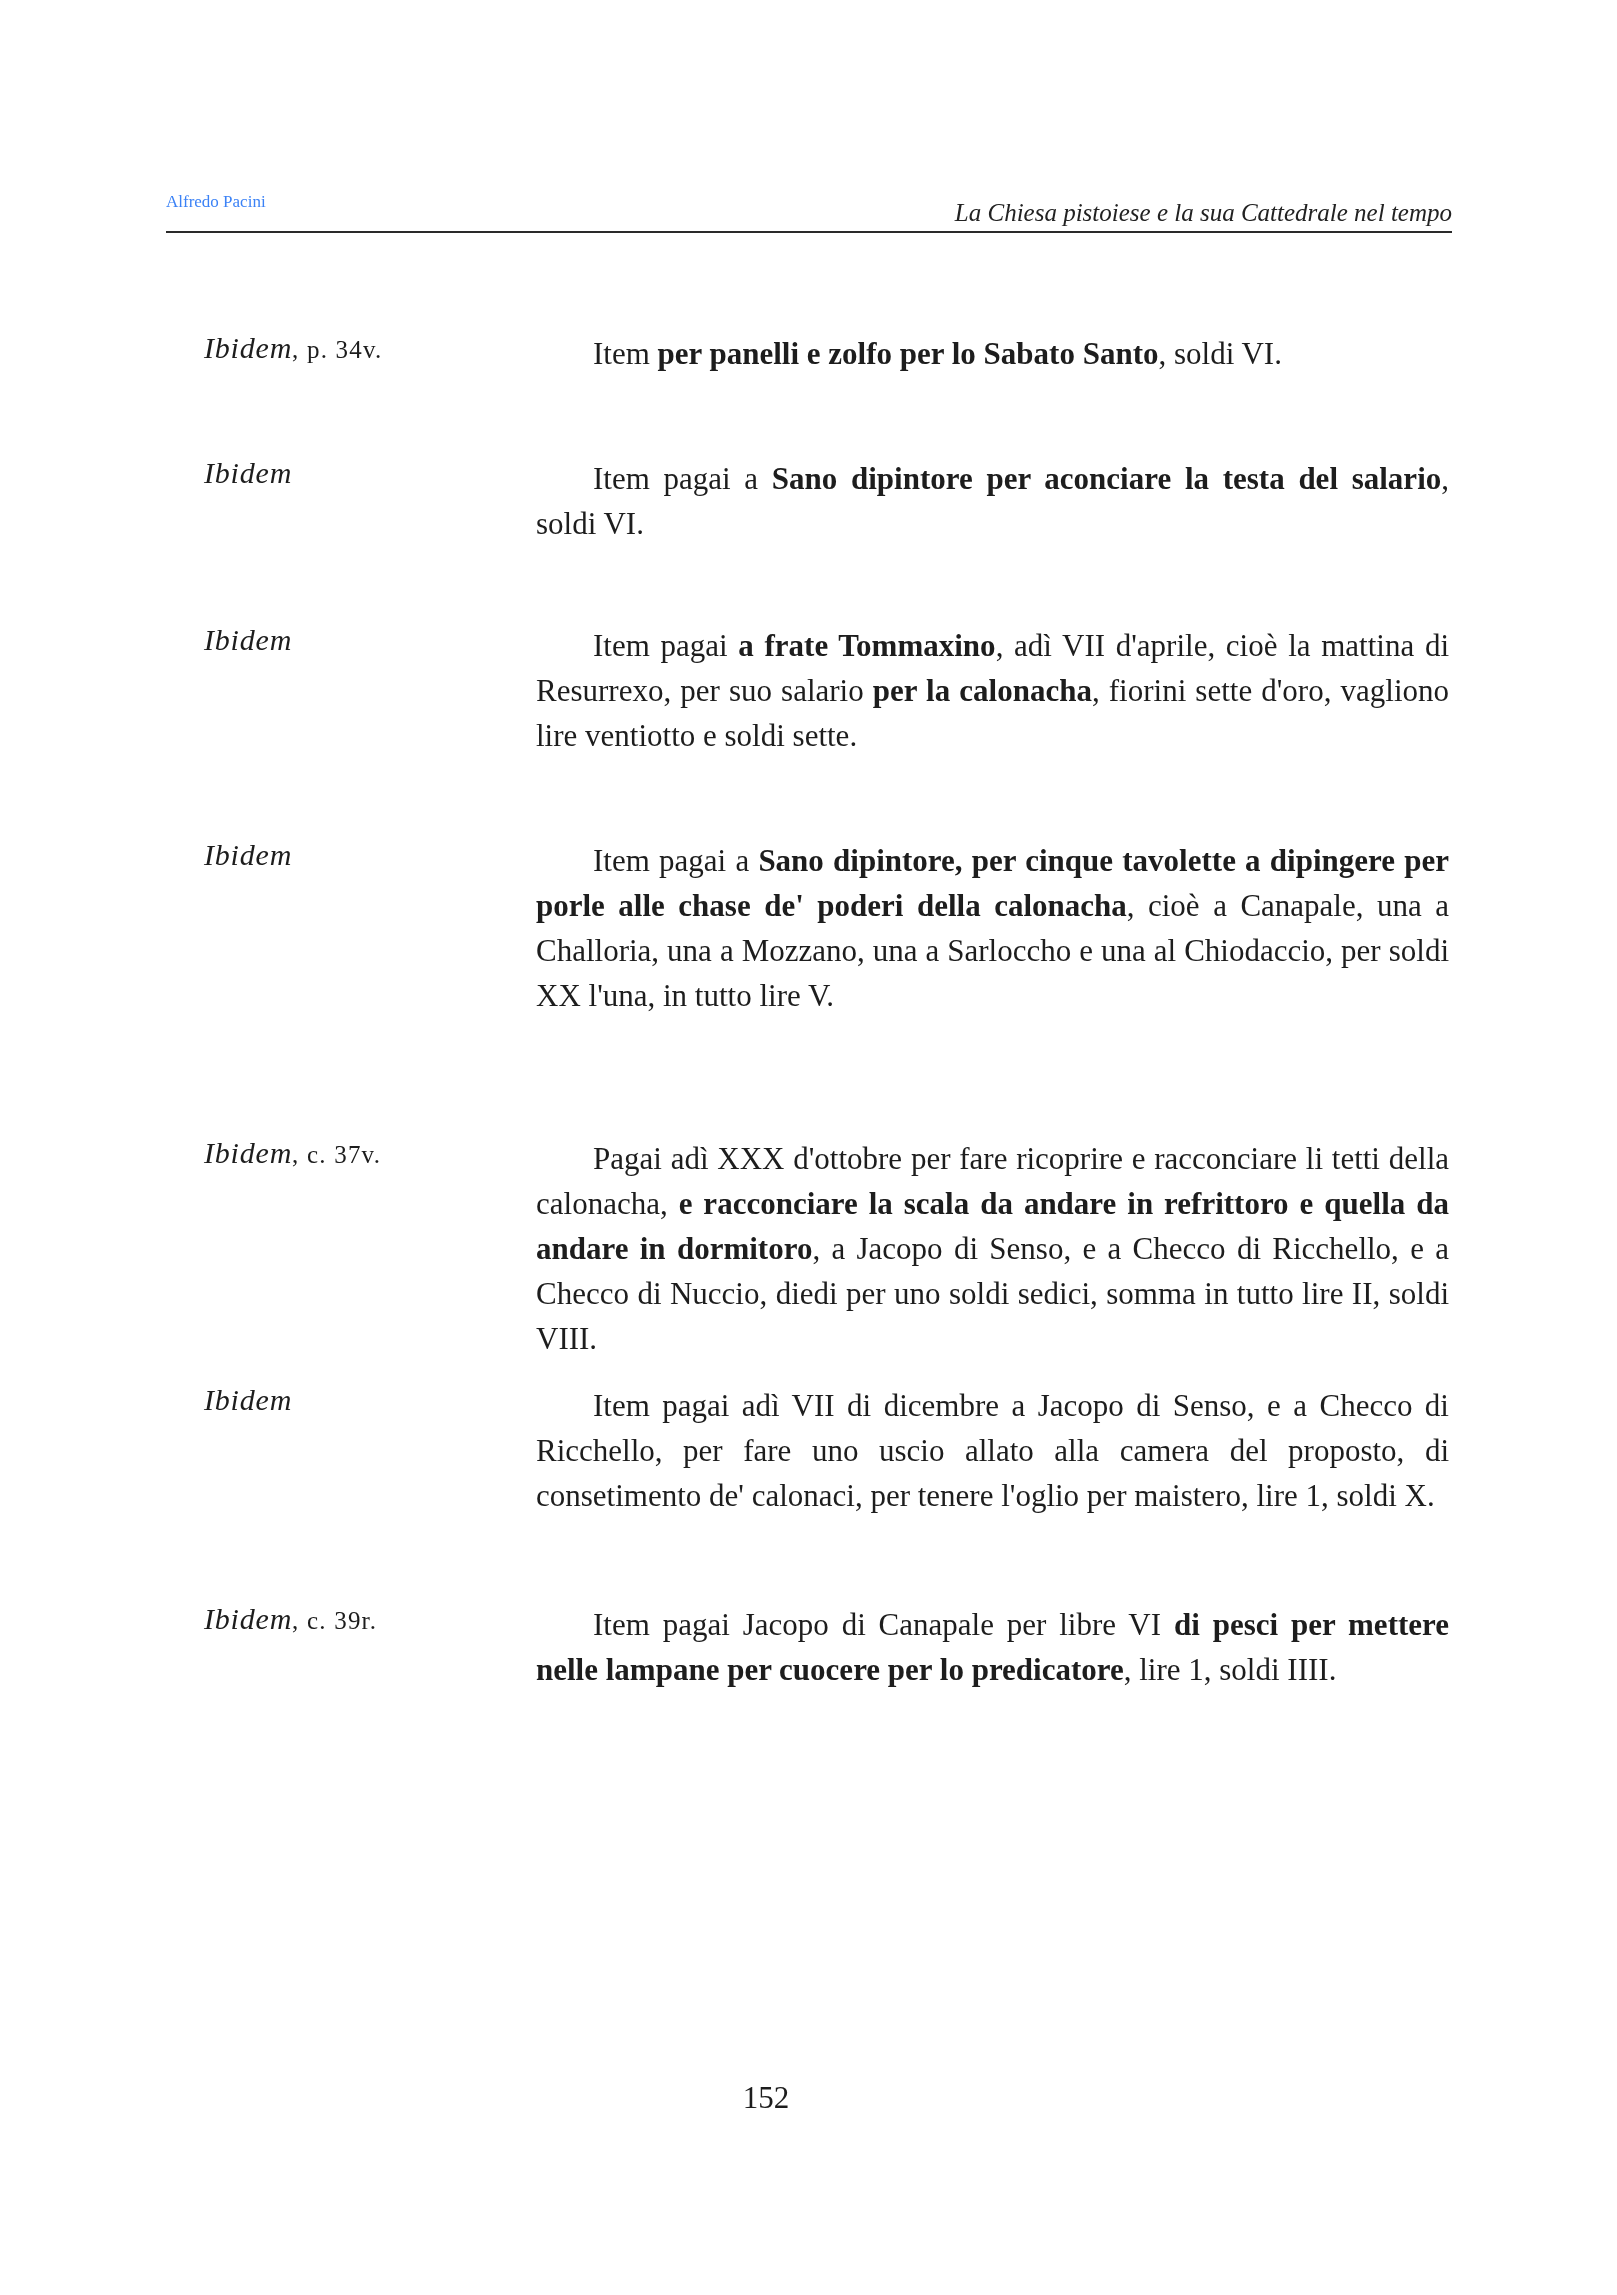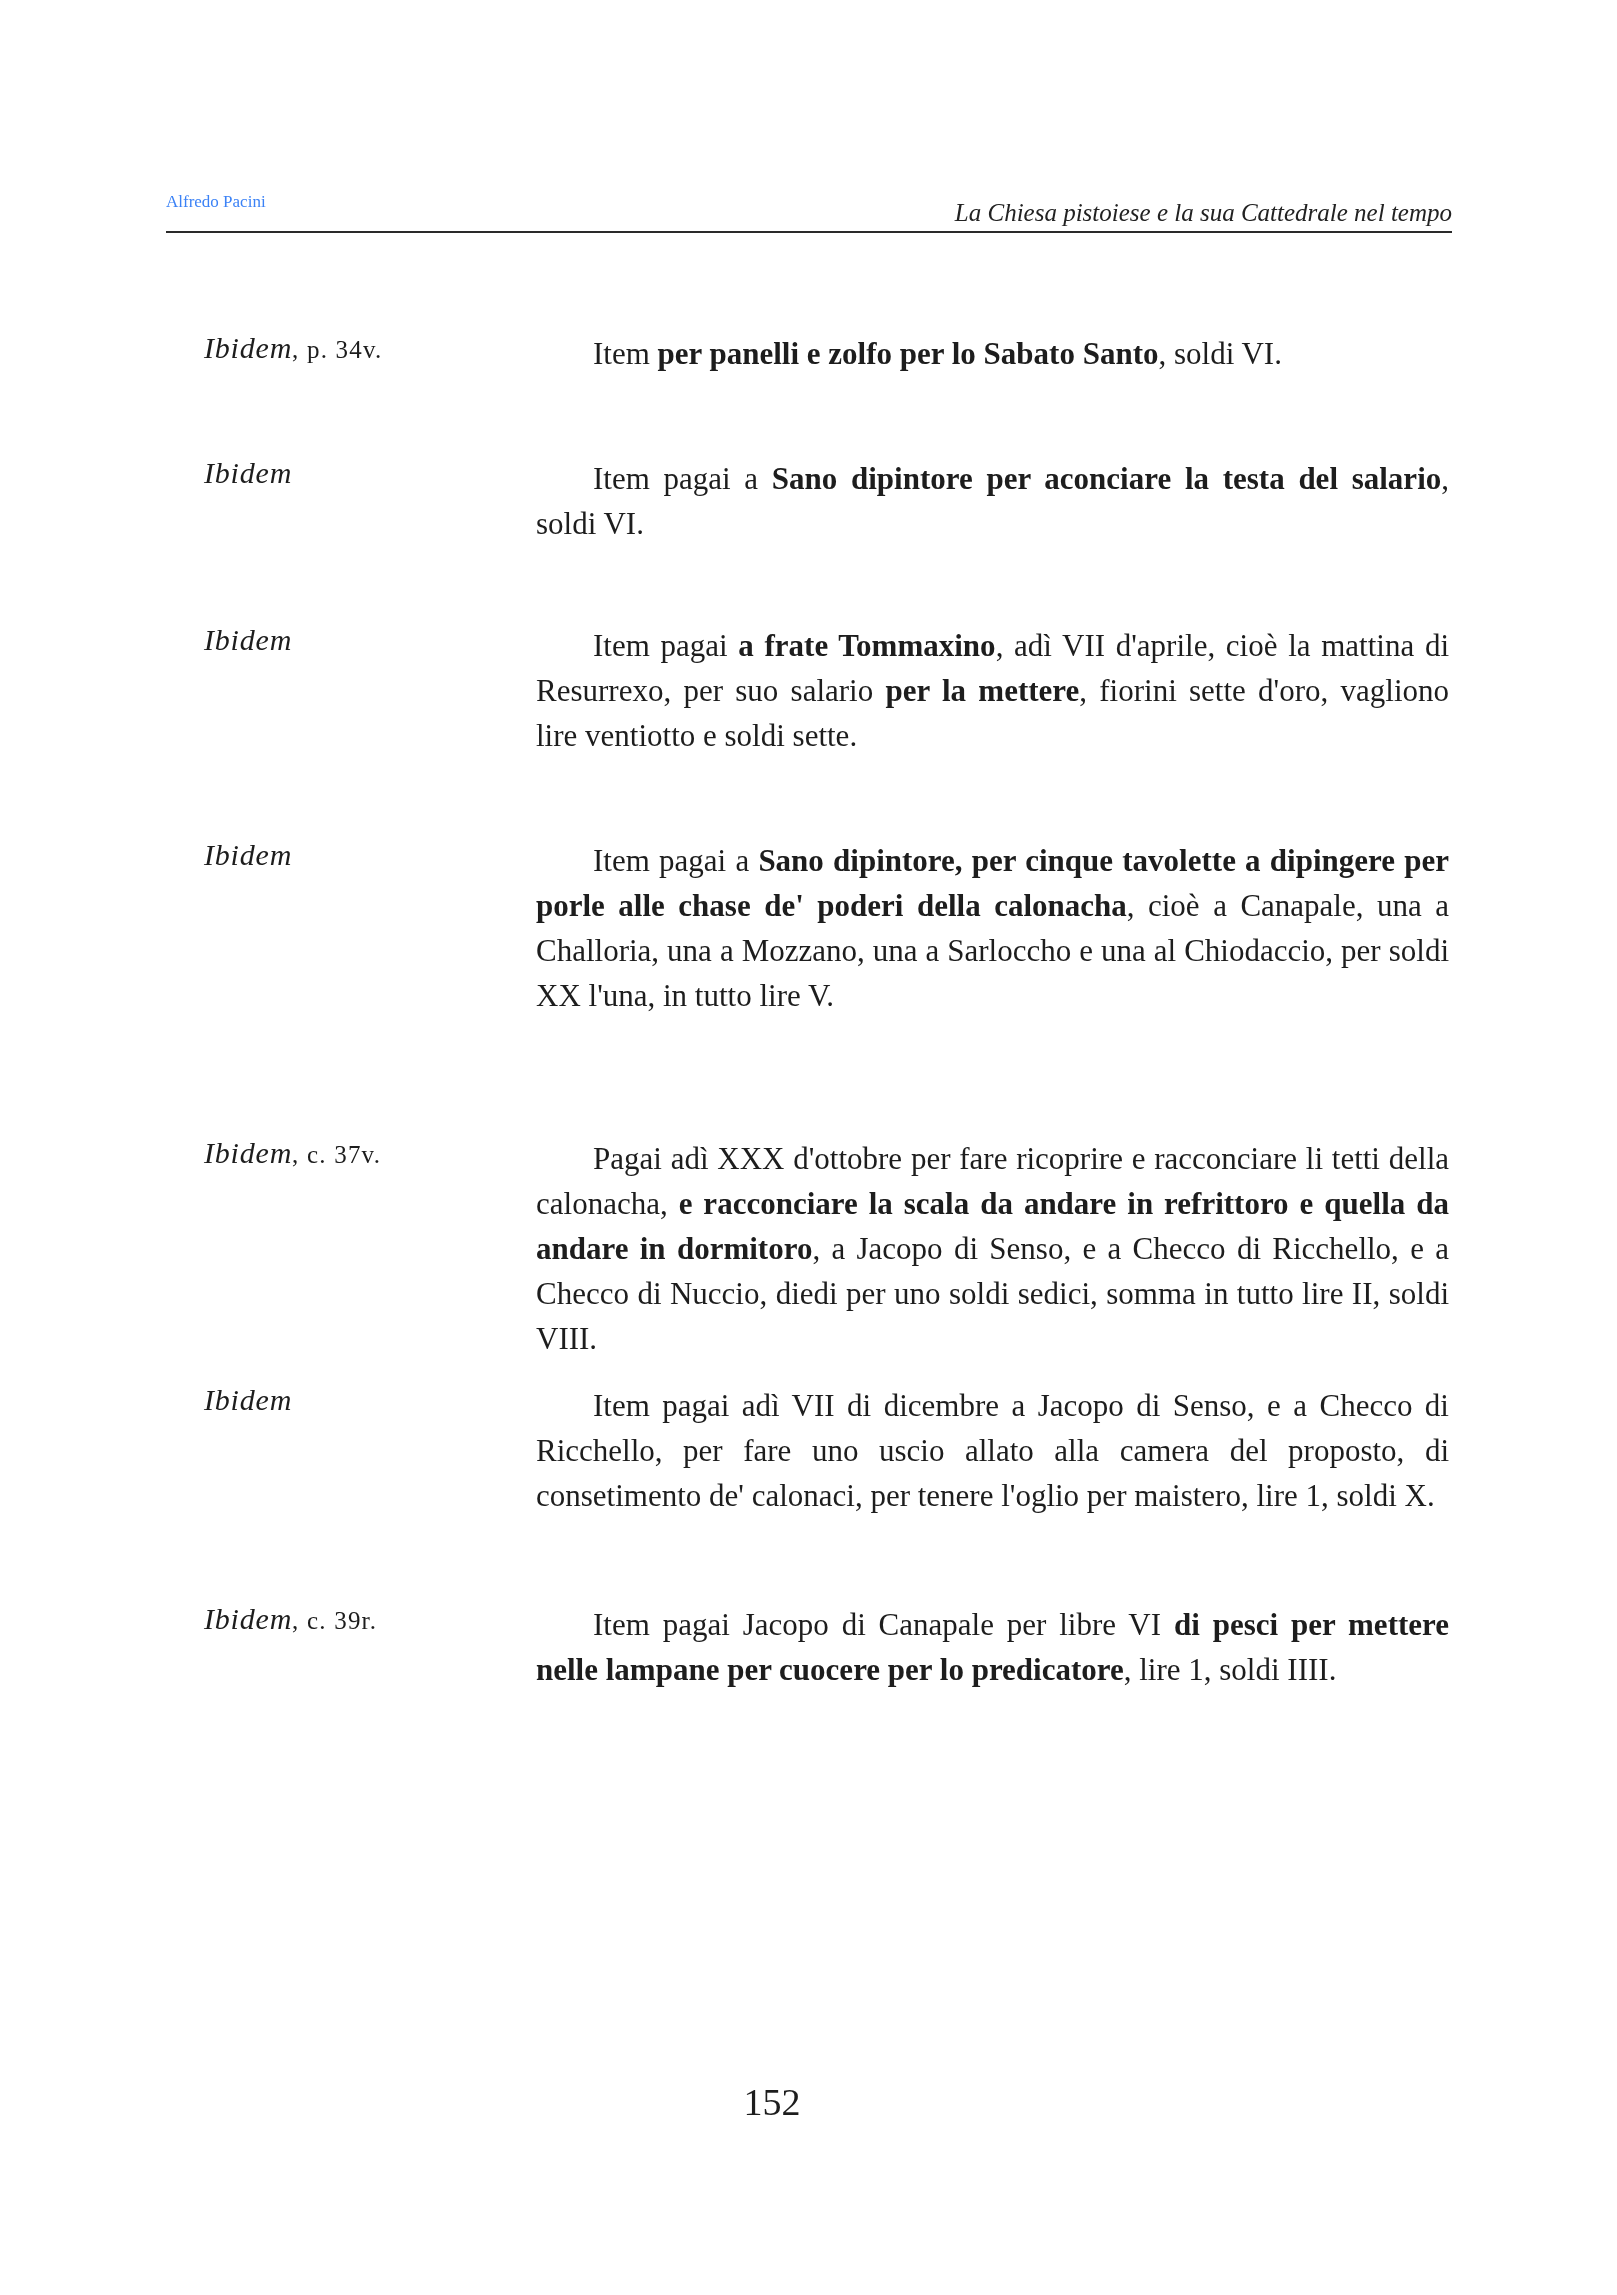--- a/index.html
+++ b/index.html
@@ -24,22 +24,22 @@
       position: absolute; left: 156px; top: 0; font-size: 30px; letter-spacing: 0.8px; color: #1d1d1d;
     }
     .ref .ibidem { font-style: italic; margin-left: 48px; }
     .ref .loc { font-size: 25px; letter-spacing: 1.2px; }
     .text {
       position: absolute; left: 536px; width: 913px; top: 0;
       font-size: 31px; line-height: 45px; text-align: justify; text-indent: 57px; color: #1d1d1d;
     }
     .text b { font-weight: bold; }
     .page-number {
-      position: absolute; left: 18px; width: 1508px; top: 2080px; text-align: center;
-      font-size: 38px; color: #1d1d1d;
+      position: absolute; left: 12px; width: 1508px; top: 2080px; text-align: center;
+      font-size: 31px; color: #1d1d1d;
     }
   </style>
 </head>
 <body>
 
 <div class="header">
   <span class="header-author">Alfredo Pacini</span>
   <span class="header-title">La Chiesa pistoiese e la sua Cattedrale nel tempo</span>
 </div>
 <div class="header-rule"></div>
@@ -49,21 +49,21 @@
   <div class="text"><span>Item </span><b>per panelli e zolfo per lo Sabato Santo</b><span>, soldi VI.</span></div>
 </div>
 
 <div class="entry" style="top:456px;">
   <div class="ref"><span class="ibidem">Ibidem</span><span class="loc"></span></div>
   <div class="text"><span>Item pagai a </span><b>Sano dipintore per aconciare la testa del salario</b><span>, soldi VI.</span></div>
 </div>
 
 <div class="entry" style="top:623px;">
   <div class="ref"><span class="ibidem">Ibidem</span><span class="loc"></span></div>
-  <div class="text"><span>Item pagai </span><b>a frate Tommaxino</b><span>, adì VII d'aprile, cioè la mattina di Resurrexo, per suo salario </span><b>per la mettere</b><span>, fiorini sette d'oro, vagliono lire ventiotto e soldi sette.</span></div>
+  <div class="text"><span>Item pagai </span><b>a frate Tommaxino</b><span>, adì VII d'aprile, cioè la mattina di Resurrexo, per suo salario </span><b>per la calonacha</b><span>, fiorini sette d'oro, vagliono lire ventiotto e soldi sette.</span></div>
 </div>
 
 <div class="entry" style="top:838px;">
   <div class="ref"><span class="ibidem">Ibidem</span><span class="loc"></span></div>
   <div class="text"><span>Item pagai a </span><b>Sano dipintore, per cinque tavolette a dipingere per porle alle chase de' poderi della calonacha</b><span>, cioè a Canapale, una a Challoria, una a Mozzano, una a Sarloccho e una al Chiodaccio, per soldi XX l'una, in tutto lire V.</span></div>
 </div>
 
 <div class="entry" style="top:1136px;">
   <div class="ref"><span class="ibidem">Ibidem</span><span class="loc">, c. 37v.</span></div>
   <div class="text"><span>Pagai adì XXX d'ottobre per fare ricoprire e racconciare li tetti della calonacha, </span><b>e racconciare la scala da andare in refrittoro e quella da andare in dormitoro</b><span>, a Jacopo di Senso, e a Checco di Ricchello, e a Checco di Nuccio, diedi per uno soldi sedici, somma in tutto lire II, soldi VIII.</span></div>

